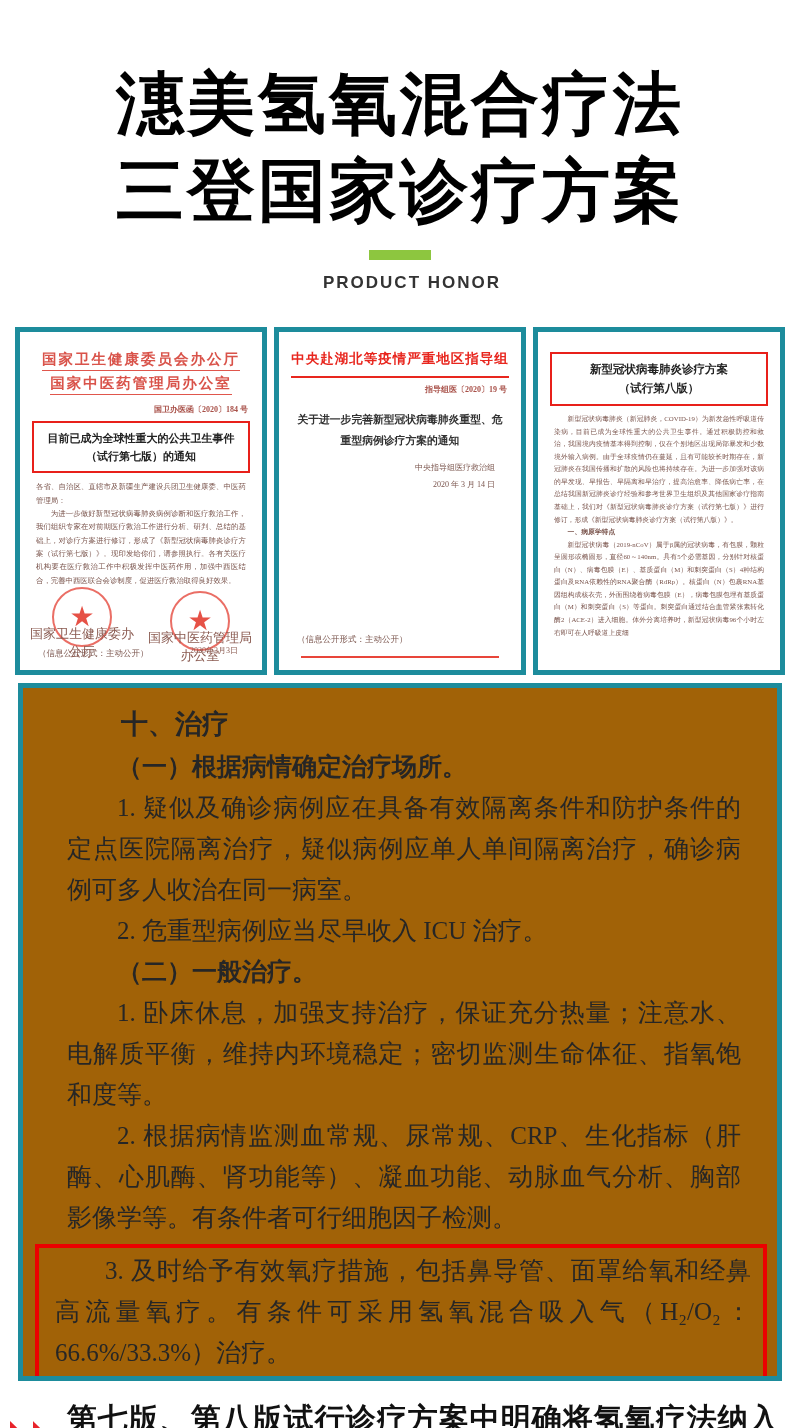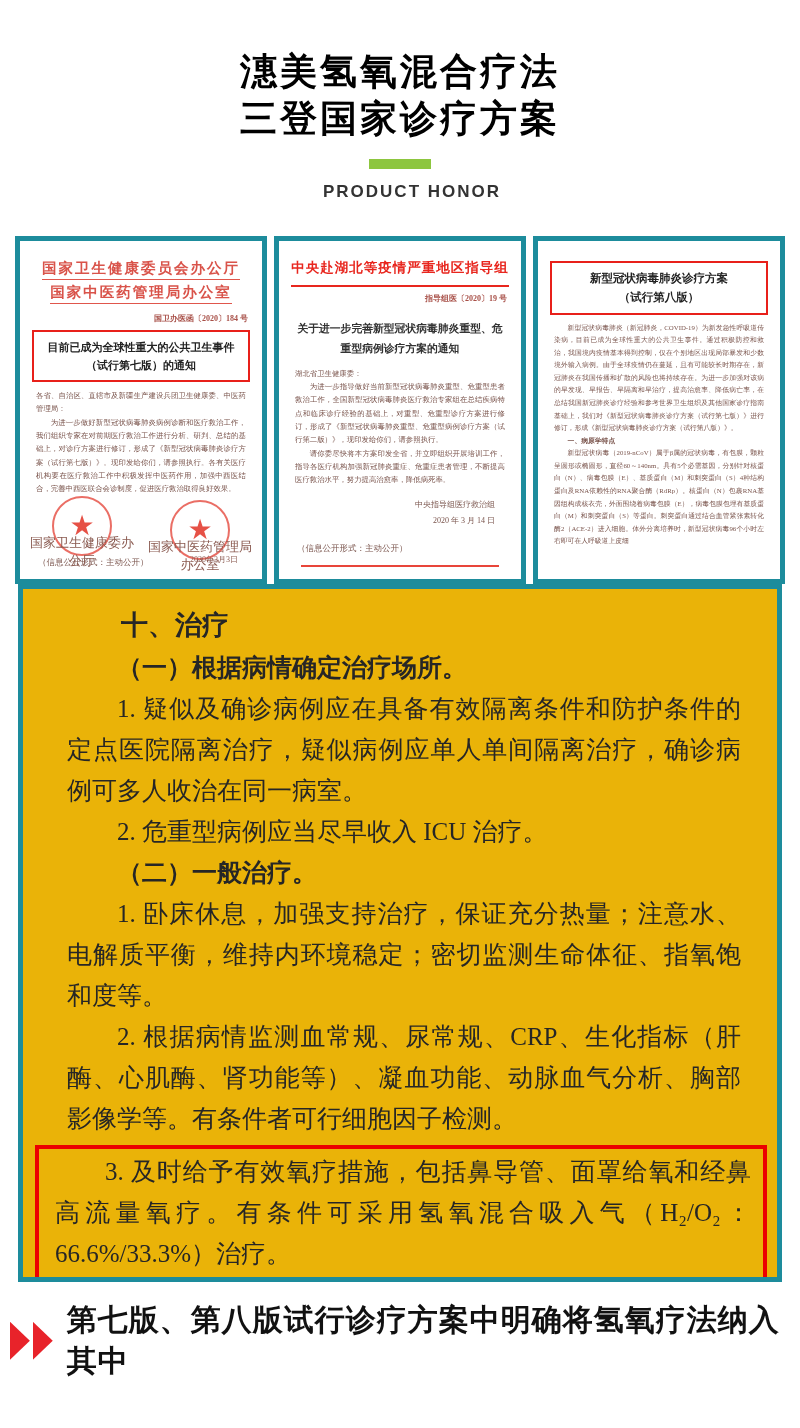--- a/index.html
+++ b/index.html
@@ -3,21 +3,21 @@
 <meta charset="utf-8">
 <style>
   * { box-sizing: border-box; }
   html,body { margin:0; padding:0; }
   body {
     width:800px; height:1428px; background:#ffffff; position:relative; overflow:hidden;
     font-family:"Liberation Sans", sans-serif;
   }
   
   .hero-title{
-    padding-top:48px; text-align:center; font-weight:800; font-size:37px;
+    padding-top:60px; text-align:center; font-weight:800; font-size:68px;
     line-height:1.28; letter-spacing:3px; color:#000;
   }
   .green-bar{ width:62px; height:10px; background:#8dc63f; margin:16px auto 0; }
   .hero-subtitle{
     text-align:center; font-size:17px; font-weight:600; letter-spacing:2px;
     color:#333; margin-top:13px;padding-left:24px;
   }
   
   .cards{ display:flex; gap:7px; padding:0 15px; margin-top:34px; }
   .card{
@@ -66,21 +66,21 @@
   }
   .c2-salutation{ margin-top:8px; }
   .signoff{ text-align:right; margin:10px 16px 0 0; font-size:8px; color:#7a544c; line-height:2.1; }
   .c2-redline{ border-top:2px solid #e8453a; margin:8px 12px 4px; }
   
   .c3-title-box{ margin-top:6px; font-size:11.5px; }
   .c3-body{ font-size:6.8px; line-height:1.85; }
   .c3-heading{ font-weight:700; text-indent:2em; }
   
   .main-doc{
-    margin:0 18px 0; border:5px solid #1d8c9c; height:698px; background:#eab308;
+    margin:8px 18px 0; border:5px solid #1d8c9c; height:698px; background:#a16207;
     padding:14px 36px 10px 44px; font-family:"Liberation Serif", serif;
     color:#262626; font-size:25px; line-height:1.64; overflow:hidden;
   }
   .main-doc p{ margin:0; text-indent:2em; text-align:justify; }
   .md-heading{ font-weight:700; font-size:27px; }
   .md-sec-title{ font-weight:700; }
   .highlight-box{
     border:4px solid #ec0000; margin:6px -26px 0 -32px; padding:2px 12px 8px 16px;
   }
   
@@ -131,25 +131,20 @@
     <div class="publicity">（信息公开形式：主动公开）</div>
   </div>
 
   <div class="card">
     <div class="c2-header">中央赴湖北等疫情严重地区指导组</div>
     <div class="doc-number">指导组医〔2020〕19 号</div>
     <div class="c2-title">
       <div>关于进一步完善新型冠状病毒肺炎重型、危</div>
       <div>重型病例诊疗方案的通知</div>
     </div>
-    <div class="scan-body c2-salutation">
-      <p>湖北省卫生健康委：</p>
-      <p class="indent">为进一步指导做好当前新型冠状病毒肺炎重型、危重型患者救治工作，全国新型冠状病毒肺炎医疗救治专家组在总结疾病特点和临床诊疗经验的基础上，对重型、危重型诊疗方案进行修订，形成了《新型冠状病毒肺炎重型、危重型病例诊疗方案（试行第二版）》，现印发给你们，请参照执行。</p>
-      <p class="indent">请你委尽快将本方案印发全省，并立即组织开展培训工作，指导各医疗机构加强新冠肺炎重症、危重症患者管理，不断提高医疗救治水平，努力提高治愈率，降低病死率。</p>
-    </div>
     <div class="signoff">
       <div>中央指导组医疗救治组</div>
       <div>2020 年 3 月 14 日</div>
     </div>
     <div class="publicity" style="margin-top:auto;">（信息公开形式：主动公开）</div>
     <div class="c2-redline"></div>
   </div>
 
   <div class="card">
     <div class="red-title-box c3-title-box">

